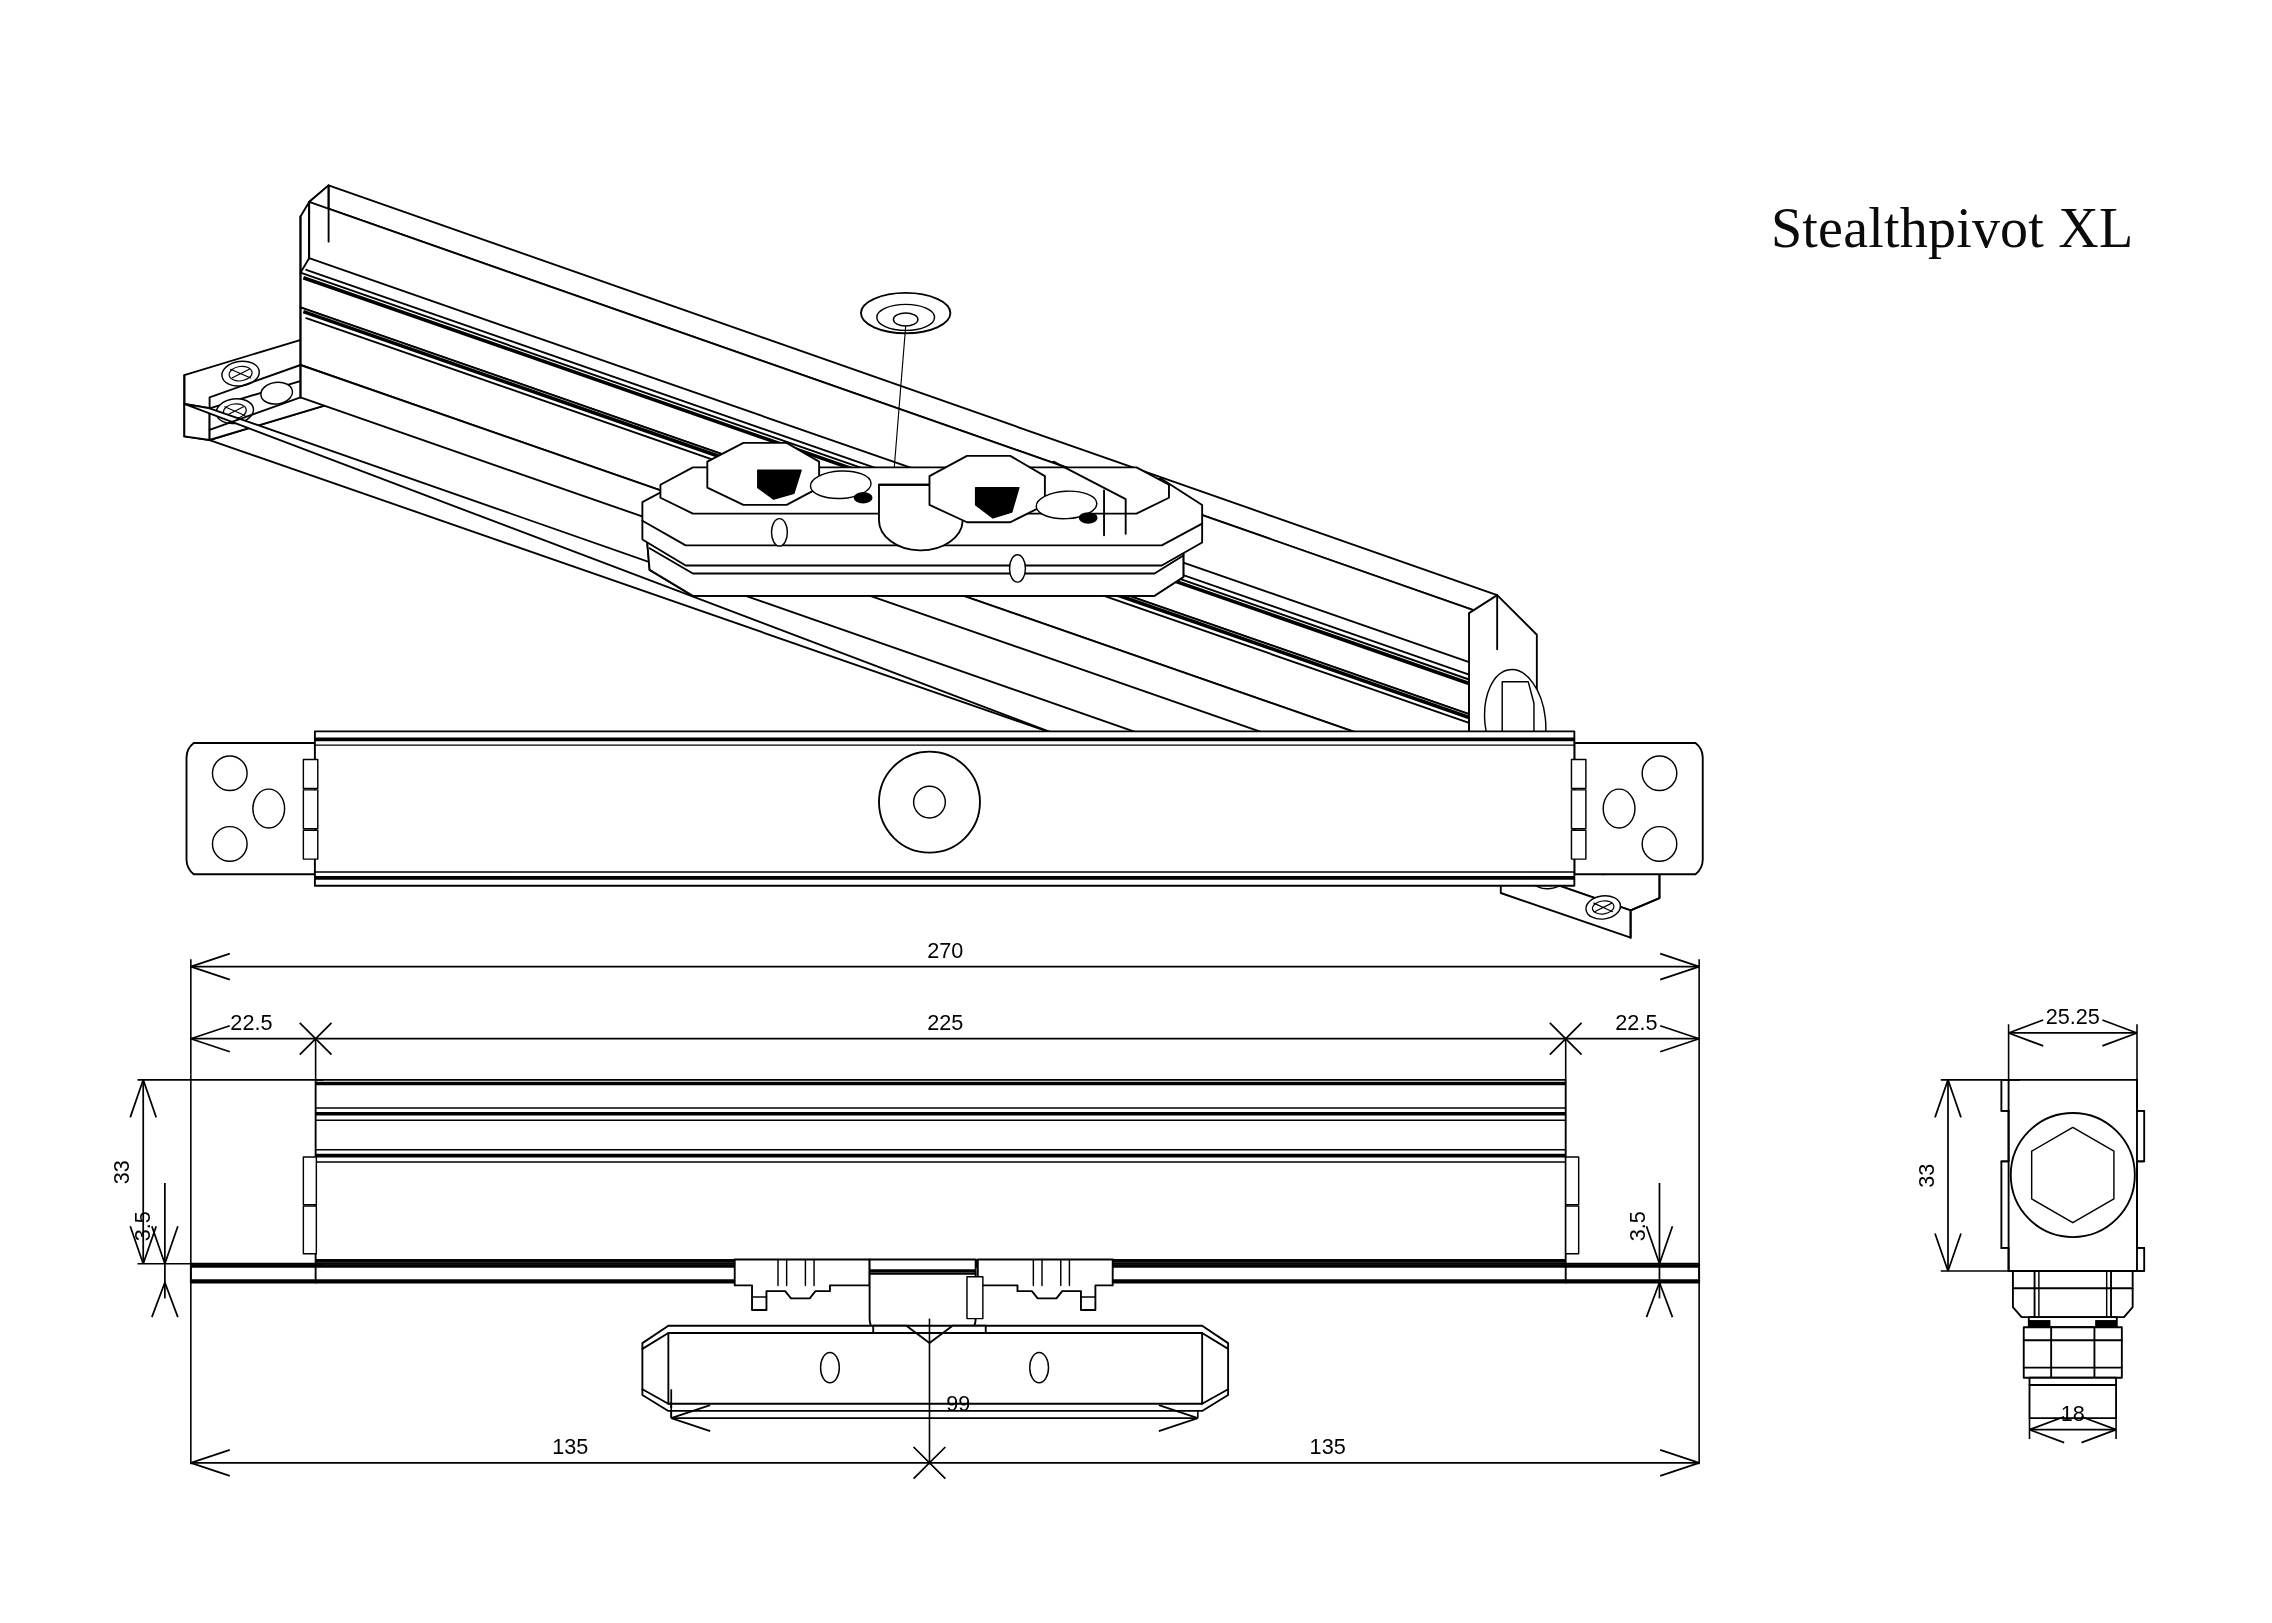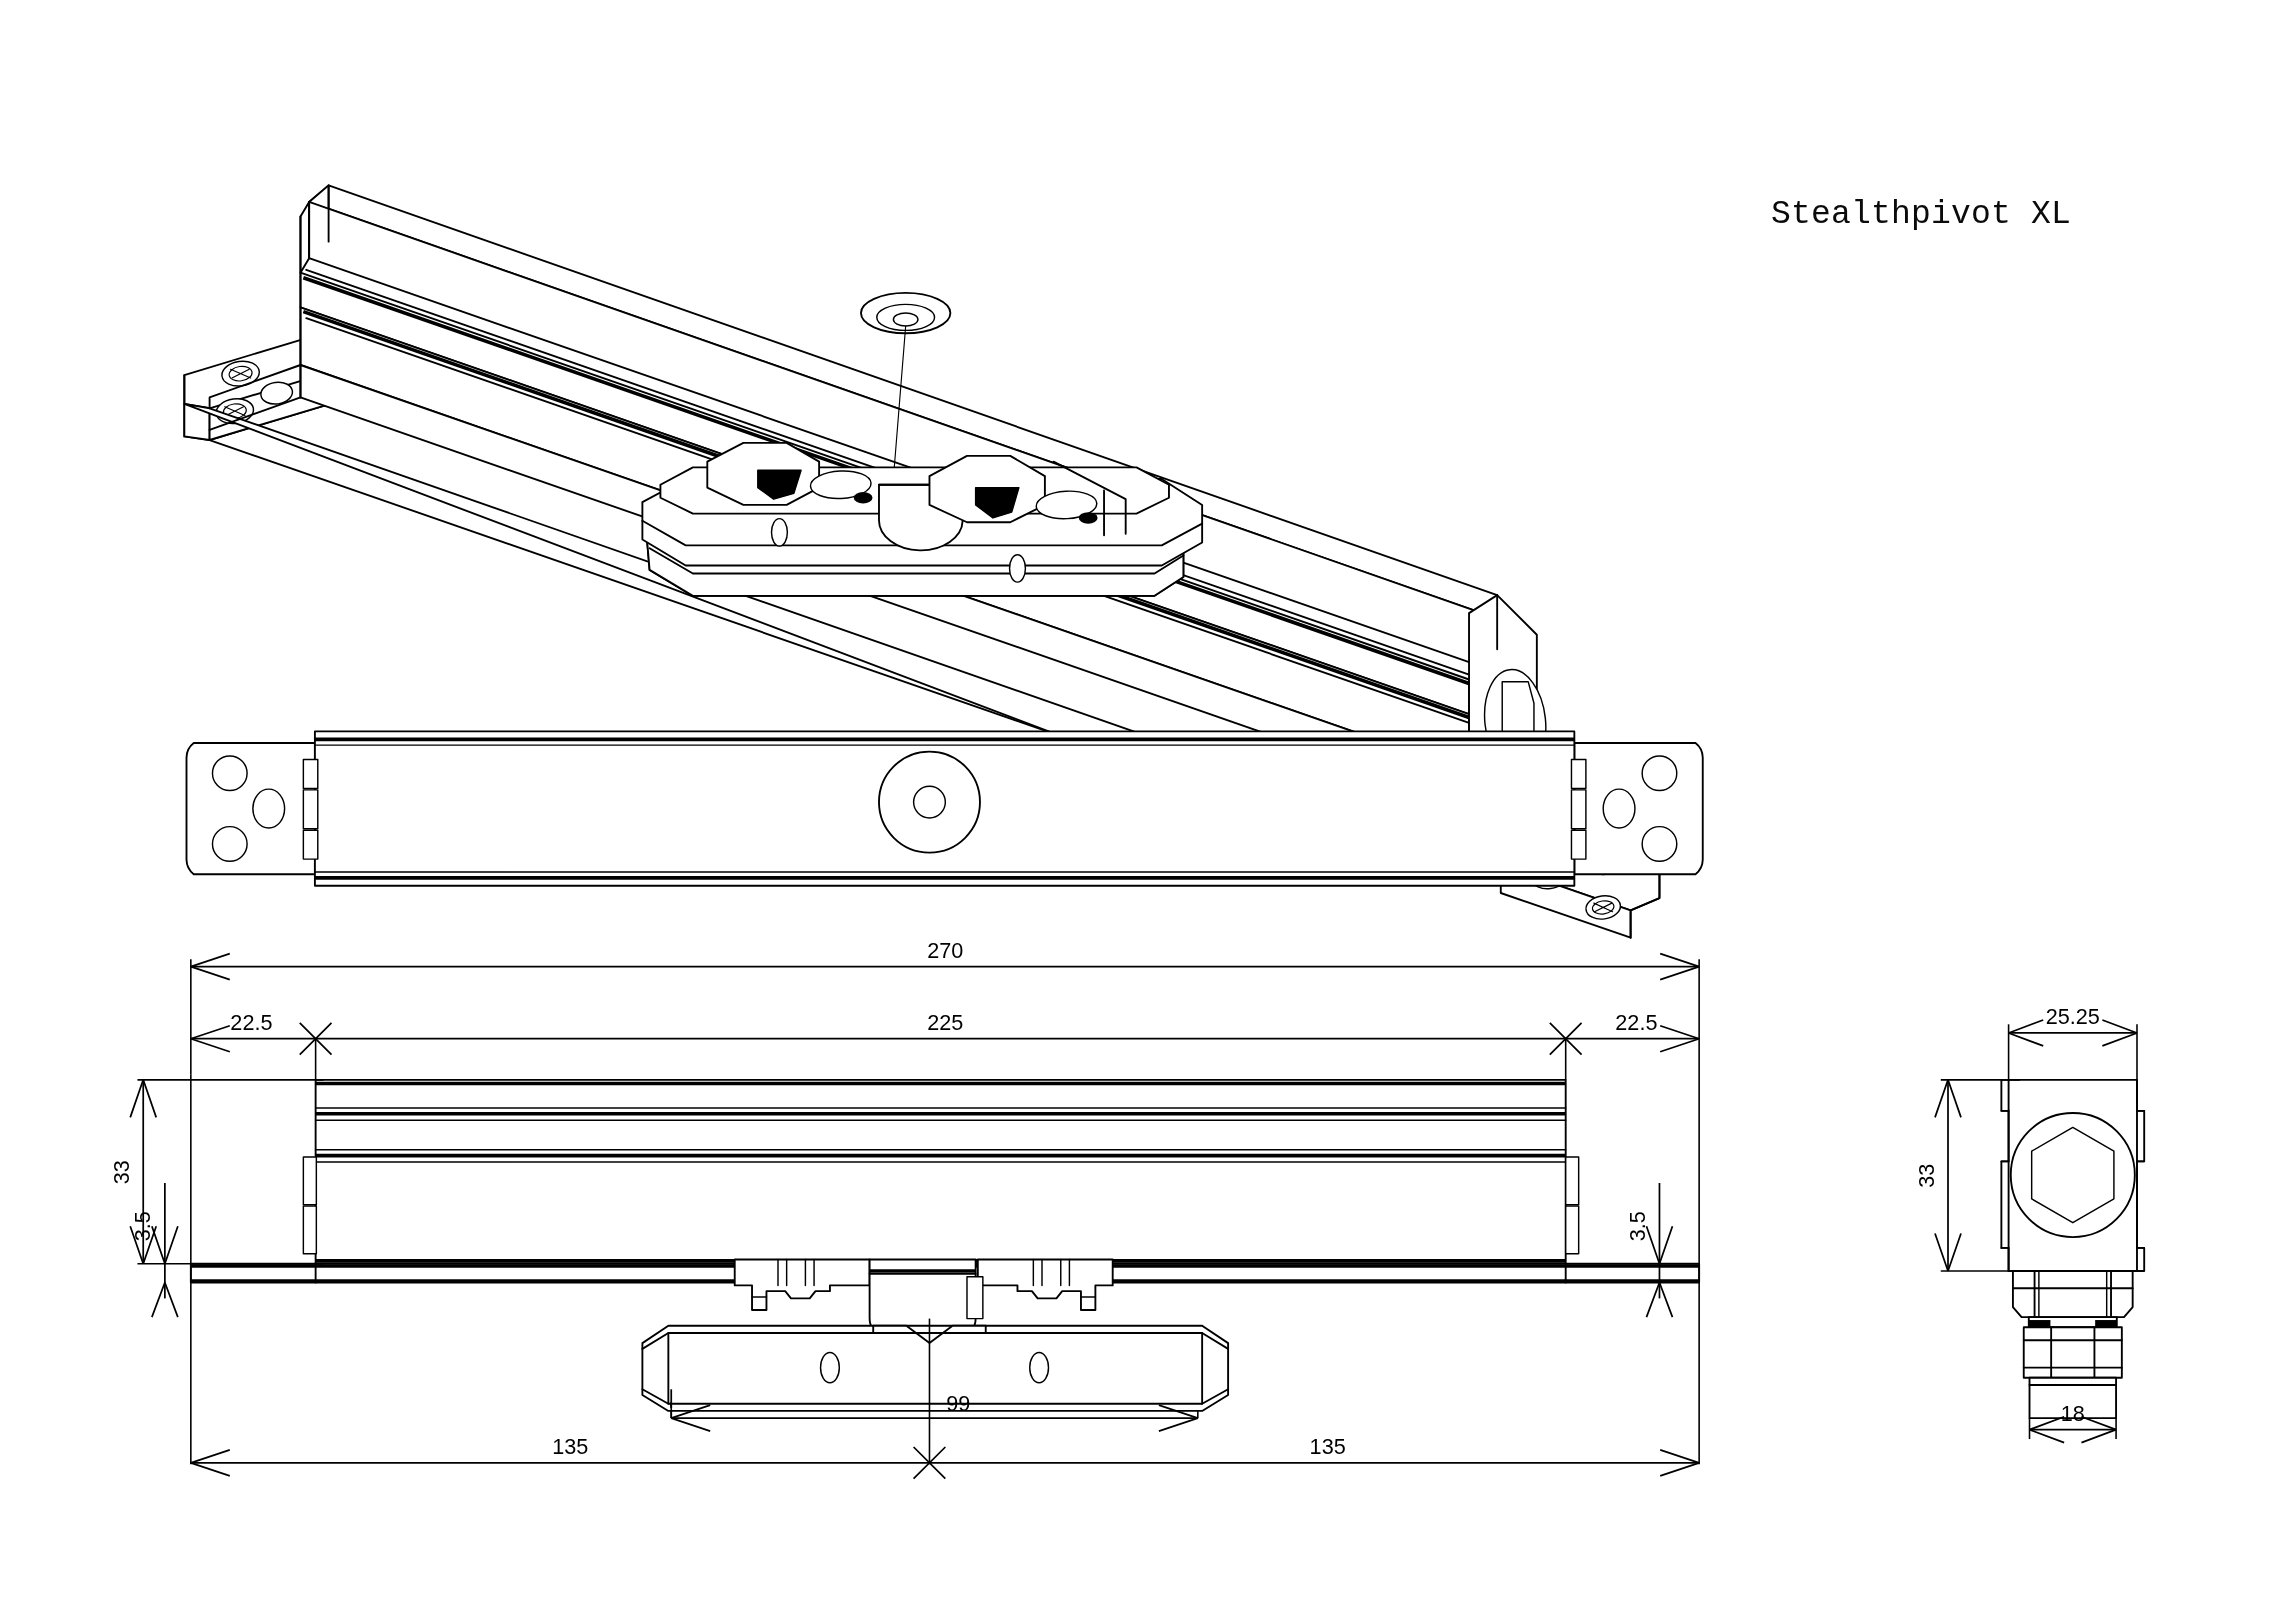--- a/index.html
+++ b/index.html
@@ -26,26 +26,26 @@
     left: 0;
     top: 0;
     width: 2273px;
     height: 1623px;
     display: block;
   }
   .title-block {
     position: absolute;
     left: 1771px;
     top: 196px;
-    font-size: 33px;
+    font-size: 56px;
     font-weight: 400;
     letter-spacing: 0.2px;
     white-space: nowrap;
     color: #0b0b0b;
-    font-family: Liberation Mono, monospace;
+    font-family: Liberation Serif, serif;
   }
   
   .ln     { fill: none; stroke: #000; stroke-width: 2.6; stroke-linecap: round; stroke-linejoin: round; }
   .ln-thin{ fill: none; stroke: #000; stroke-width: 2.0; stroke-linecap: round; stroke-linejoin: round; }
   .ln-hair{ fill: none; stroke: #000; stroke-width: 1.6; stroke-linecap: round; stroke-linejoin: round; }
   .ln-hvy { fill: none; stroke: #000; stroke-width: 5.0; stroke-linecap: butt; stroke-linejoin: miter; }
   .ln-dim { fill: none; stroke: #000; stroke-width: 2.4; stroke-linecap: butt; }
   .ln-ext { fill: none; stroke: #000; stroke-width: 2.2; stroke-linecap: butt; }
   .fillw  { fill: #ffffff; stroke: #000; stroke-width: 2.6; stroke-linejoin: round; }
   .fillw-t{ fill: #ffffff; stroke: #000; stroke-width: 2.0; stroke-linejoin: round; }

